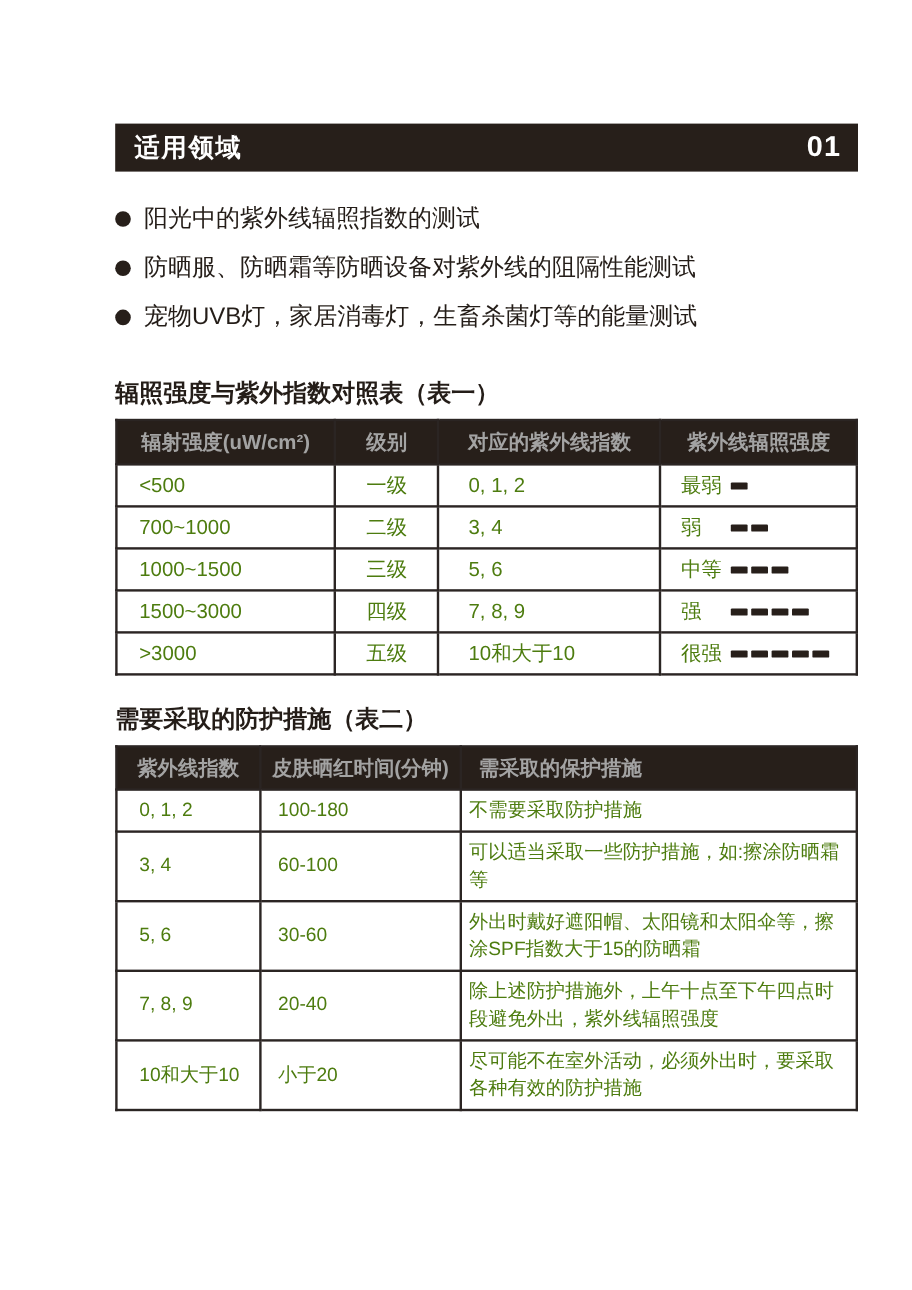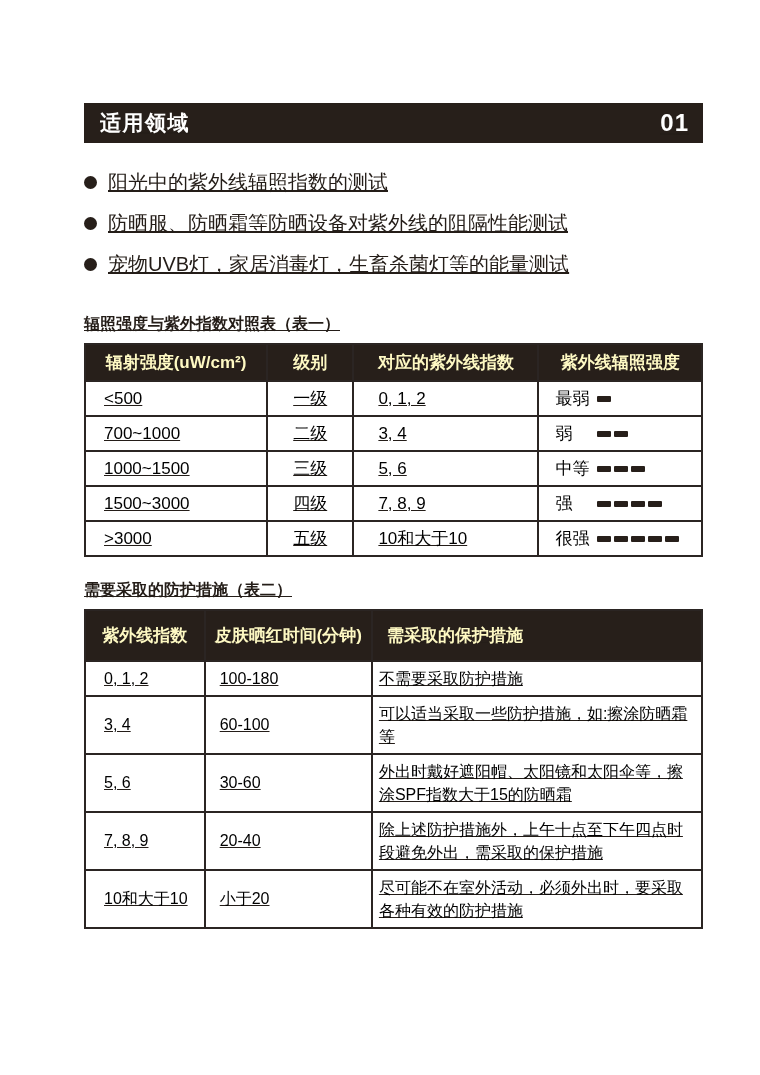--- a/index.html
+++ b/index.html
@@ -1,41 +1,41 @@
 <!DOCTYPE html>
 <html><head>
 <meta charset="utf-8">
 <style>
   html,body{margin:0;padding:0;background:#ffffff;}
   .page{
     position:relative;width:760px;height:1075px;background:#ffffff;
     font-family:"Liberation Sans","DejaVu Sans",sans-serif;color:#241d18;overflow:hidden;
   }
-  .content{position:absolute;left:84px;top:103px;width:619px;text-decoration:underline;}
+  .content{position:absolute;left:96px;top:103px;width:619px;}
   
   .titlebar{
     display:flex;justify-content:space-between;align-items:center;
     background:#271f1a;color:#ffffff;height:40px;padding:0 14px 0 16px;box-sizing:border-box;
   }
   .titlebar .t{font-size:21px;font-weight:bold;letter-spacing:1.5px;}
   .titlebar .num{font-size:24px;font-weight:bold;letter-spacing:1px;}
   
   .bullets{list-style:none;margin:27px 0 0 0;padding:0;text-align:right;}
   .bullets li{display:flex;align-items:center;margin-bottom:16px;font-size:20px;font-weight:500;line-height:25px;}
   .dot{width:13px;height:13px;border-radius:50%;background:#271f1a;margin-right:11px;flex:none;}
   
-  .tbl-title{font-size:16px;font-weight:bold;margin:0 0 8px 0;color:#241d18;}
+  .tbl-title{font-size:20px;font-weight:bold;margin:0 0 8px 0;color:#241d18;}
   .tbl-title.first{margin-top:37px;}
   .tbl-title.second{margin-top:23px;}
   
   table{border-collapse:collapse;width:100%;table-layout:fixed;}
-  th,td{border:2px solid #2b2523;box-sizing:border-box;color:#000000;}
-  thead th{background:#271f1a;color:#fef9c3;font-weight:bold;text-align:center;padding:0 4px;}
+  th,td{border:2px solid #2b2523;box-sizing:border-box;color:#4d7c0f;}
+  thead th{background:#271f1a;color:#a3a3a3;font-weight:bold;text-align:center;padding:0 4px;}
   .t1 thead th{font-size:17px;height:37px;}
-  .t2 thead th{font-size:17px;height:51px;}
+  .t2 thead th{font-size:17px;height:36px;}
   .t2 thead th.h2{text-align:left;padding-left:14px;}
   .t1 td{height:35px;font-size:17px;padding:0 4px 0 18px;vertical-align:middle;}
   .t1 td.col-level{text-align:center;padding:0;}
   .t1 td.col-uvindex{padding-left:24px;}
   .t1 td.col-intensity{padding-left:16px;}
   .int-label{display:inline-block;min-width:39px;vertical-align:middle;}
   .bars{display:inline-flex;gap:3px;vertical-align:middle;margin-left:3px;align-items:center;}
   .bar-dash{width:14px;height:6px;background:#271f1a;display:inline-block;border-radius:1px;}
   .t2 td{height:34px;font-size:16px;vertical-align:middle;}
   .t2 td.c0{padding:0 4px 0 18px;}
@@ -166,21 +166,21 @@
             <td class="c2">可以适当采取一些防护措施，如:擦涂防晒霜等</td>
           </tr>
           <tr>
             <td class="c0">5, 6</td>
             <td class="c1">30-60</td>
             <td class="c2">外出时戴好遮阳帽、太阳镜和太阳伞等，擦涂SPF指数大于15的防晒霜</td>
           </tr>
           <tr>
             <td class="c0">7, 8, 9</td>
             <td class="c1">20-40</td>
-            <td class="c2">除上述防护措施外，上午十点至下午四点时段避免外出，需采取的保护措施</td>
+            <td class="c2">除上述防护措施外，上午十点至下午四点时段避免外出，紫外线辐照强度</td>
           </tr>
           <tr>
             <td class="c0">10和大于10</td>
             <td class="c1">小于20</td>
             <td class="c2">尽可能不在室外活动，必须外出时，要采取各种有效的防护措施</td>
           </tr>
         </tbody>
     </table>
   </div>
 

